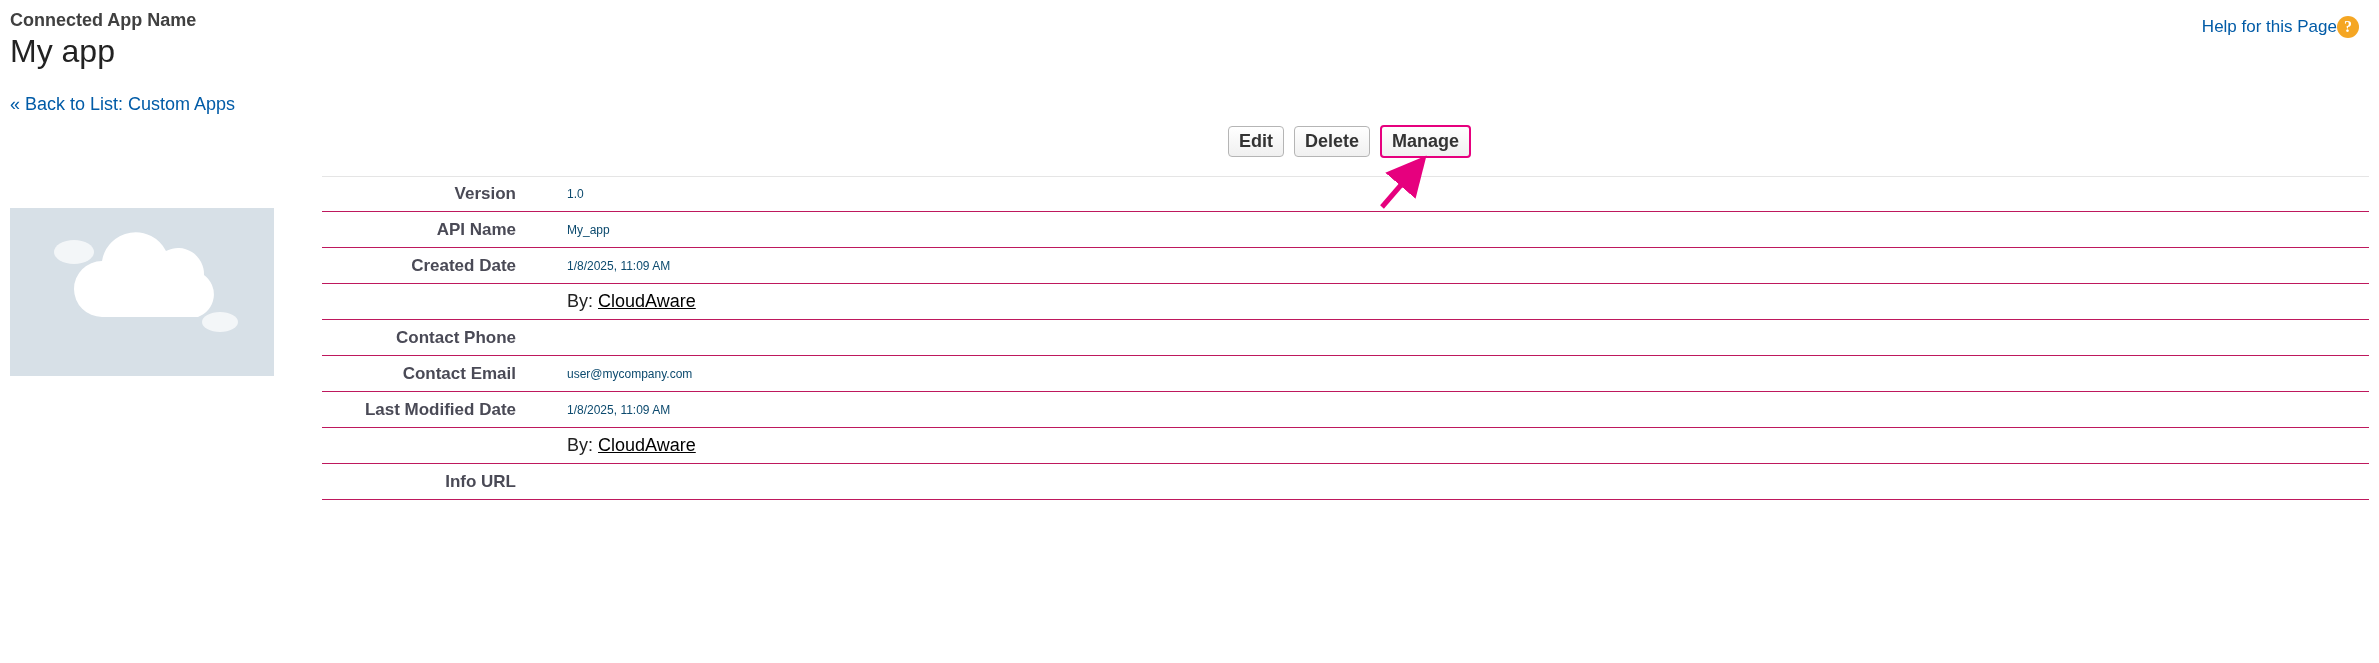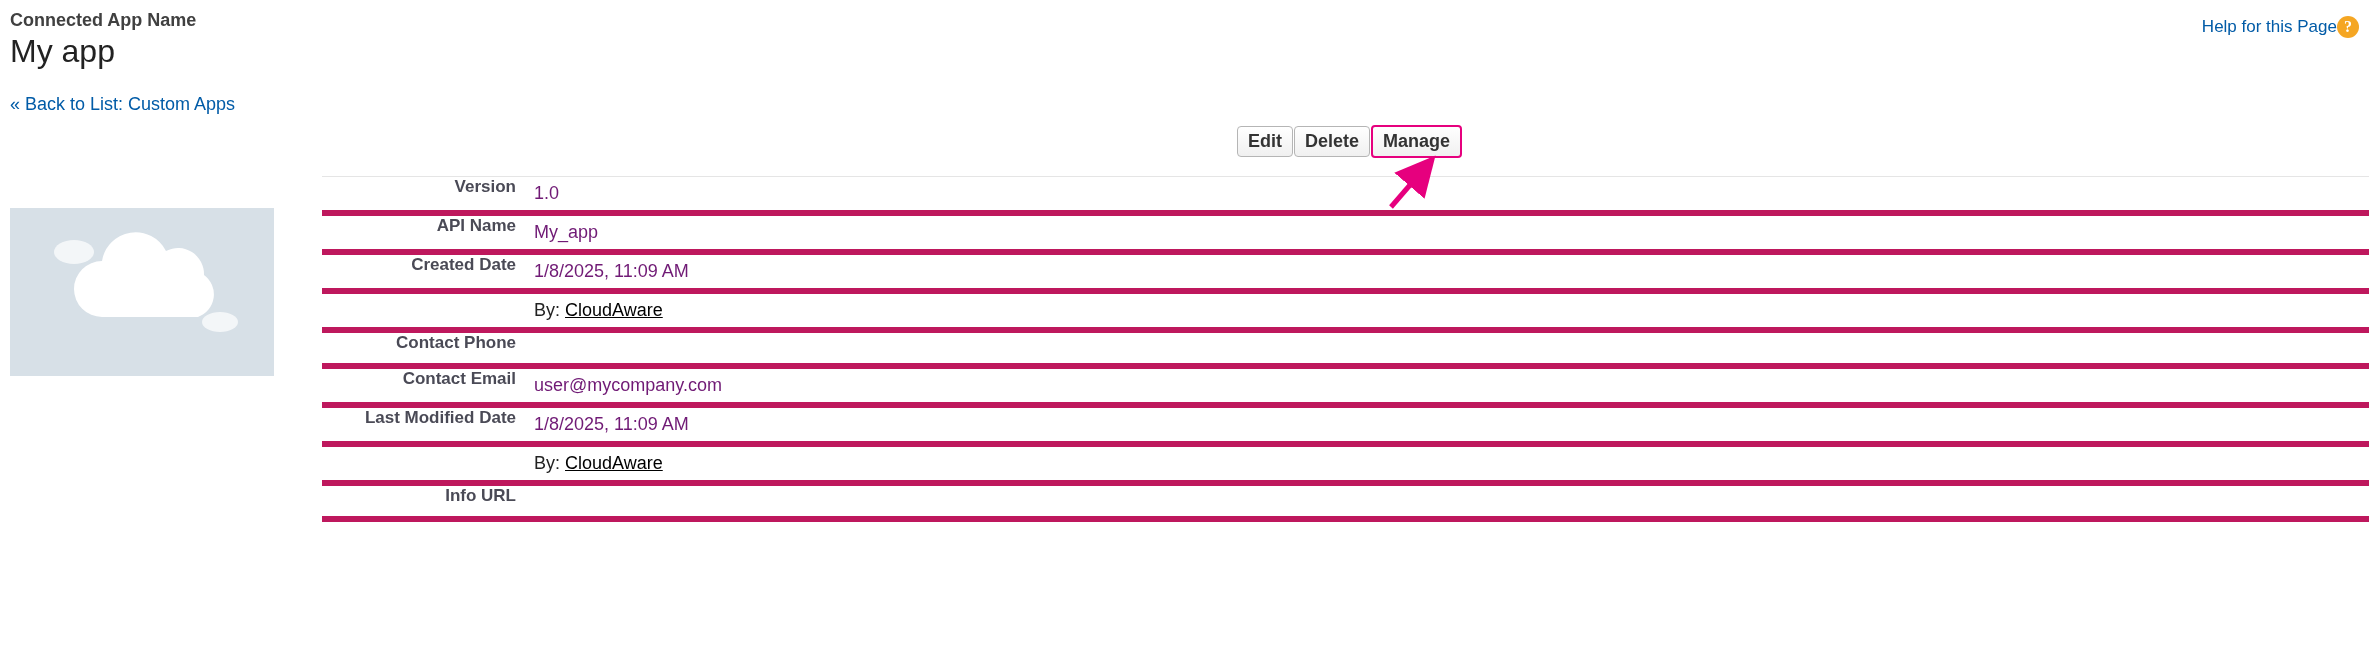--- a/index.html
+++ b/index.html
@@ -63,21 +63,21 @@
       margin-bottom: 10px;
       text-align: right;
     }
     .action-bar {
       text-align: center;
       margin-left: 320px; 
       margin-bottom: 18px;
     }
     .action-bar-inner {
       display: inline-flex;
-      gap: 1px;
+      gap: 10px;
       align-items: center;
       position: relative;
     }
     .btn {
       font-family: Arial, Helvetica, sans-serif;
       font-size: 18px;
       font-weight: bold;
       color: #333;
       background: linear-gradient(#ffffff, #f0f0f0);
       border: 1px solid #b5b5b5;
@@ -108,35 +108,37 @@
       justify-content: center;
       flex-shrink: 0;
       margin-top: 32px;
     }
     .details-table {
       flex: 1;
       width: 100%;
     }
     .detail-row {
       display: flex;
-      border-bottom: 6px solid #be185d;
+      align-items: center;
+      border-bottom: 1px solid #be185d;
       min-height: 36px;
+      gap: 33px;
     }
     .detail-row:first-child { border-top: 1px solid #e5e5e5; }
     .detail-label {
       width: 212px;
       text-align: right;
       font-size: 17px;
       font-weight: bold;
       color: #4a4a56;
       padding-right: 18px;
     }
     .detail-value {
-      font-size: 18px;
-      color: #701a75;
+      font-size: 12px;
+      color: #0c4a6e;
       padding: 6px 0;
     }
     .by-line { font-size: 18px; color: #222; }
     .by-link {
       color: #000;
       text-decoration: underline;
     }
   </style>
 </head>
 <body>

